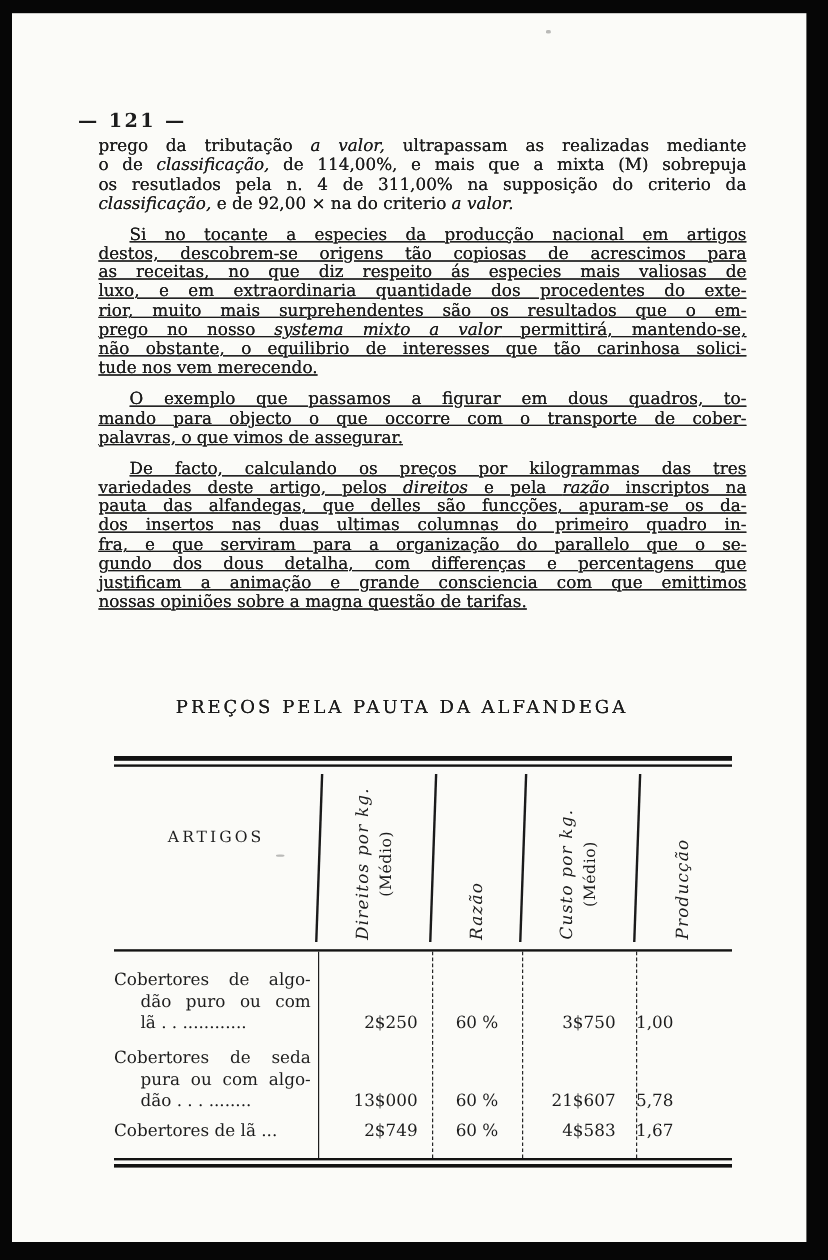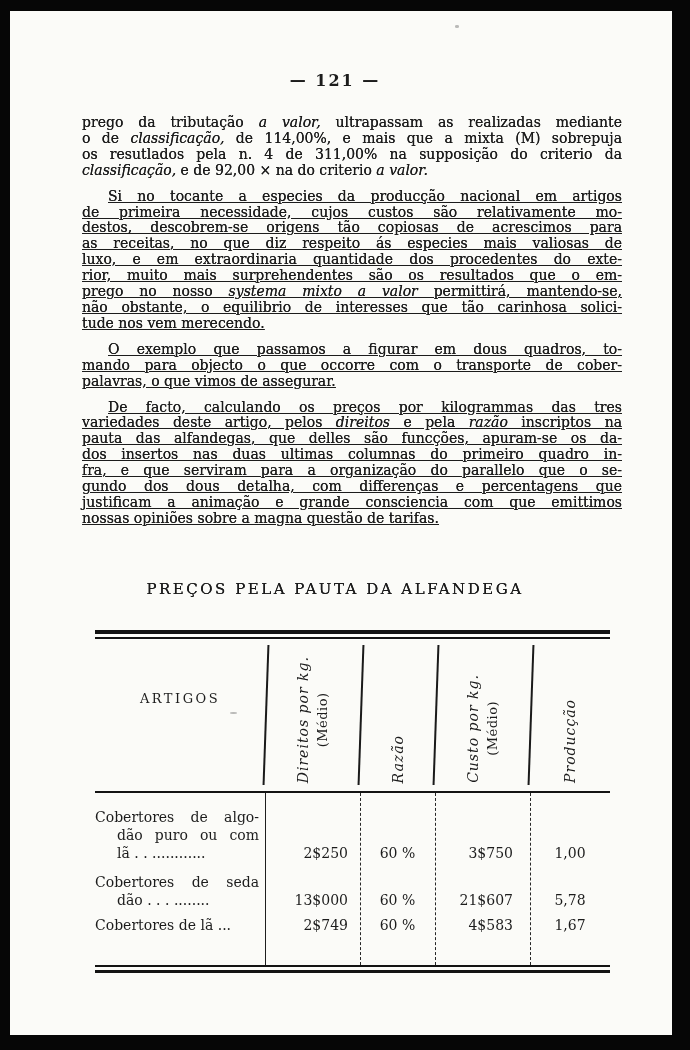--- a/index.html
+++ b/index.html
@@ -7,22 +7,22 @@
     width:690px; height:1050px; position:relative;
     background:#060606;
     font-family:"DejaVu Serif", serif;
   }
   .page {
     position:absolute; left:10px; top:11px; width:662px; height:1024px;
     background:#fbfbf8; color:#1c1c1c; overflow:hidden;
   }
   
   .pagenum {
-    position:absolute; top:60px; left:55px; width:540px;
-    text-align:center; font-size:16px; font-weight:bold; letter-spacing:2px;
+    position:absolute; top:80px; left:55px; width:540px;
+    font-size:16px; font-weight:bold; letter-spacing:2px;
   }
   .textblock {
     position:absolute; left:72px; top:104px; width:540px;
     font-size:14px; line-height:15.9px;
     text-shadow:0 0 0.35px #1c1c1c;
   }
   .para { margin:0; }
   .para + .para { margin-top:10px;text-decoration:underline; }
   .line { text-align:justify; text-align-last:justify; }
   .line.pend { text-align-last:left; }
@@ -62,41 +62,40 @@
   .trow.r1 { padding-top:15px; }
   .trow.r2 { padding-top:11px; }
   .trow.r3 { padding-top:7px; }
   .c-art { width:170px; line-height:18px; }
   .c-art .al { padding-right:6px; }
   .c-art .al.just { text-align:justify; text-align-last:justify; }
   .c-art .al.ind { padding-left:22px; }
   .c-dir { width:95px; text-align:right; padding-right:12px; box-sizing:border-box; line-height:18px; }
   .c-raz { width:75px; text-align:center; line-height:18px; }
   .c-cus { width:95px; text-align:right; padding-right:17px; box-sizing:border-box; line-height:18px; }
-  .c-pro { width:80px; text-align:center; line-height:18px; }
+  .c-pro { width:80px; text-align:left; line-height:18px; }
   
   .speck { position:absolute; background:#6a6a6a; opacity:.45; border-radius:40%; }
 </style>
 </head>
 <body>
 
 <div class="page">
 
   <div class="pagenum">— 121 —</div>
 
   <div class="textblock" id="paragraphs">
       <div class="para">
         <div class="line"><span>prego da tributação </span><em>a valor,</em><span> ultrapassam as realizadas mediante</span></div>
         <div class="line"><span>o de </span><em>classificação,</em><span> de 114,00%, e mais que a mixta (M) sobrepuja</span></div>
         <div class="line"><span>os resutlados pela n. 4 de 311,00% na supposição do criterio da</span></div>
         <div class="line pend"><em>classificação,</em><span> e de 92,00 × na do criterio </span><em>a valor.</em></div>
       </div>
       <div class="para indent">
         <div class="line"><span>Si no tocante a especies da producção nacional em artigos</span></div>
-        <div class="line"><span>de primeira necessidade, cujos custos são relativamente mo-</span></div>
         <div class="line"><span>destos, descobrem-se origens tão copiosas de acrescimos para</span></div>
         <div class="line"><span>as receitas, no que diz respeito ás especies mais valiosas de</span></div>
         <div class="line"><span>luxo, e em extraordinaria quantidade dos procedentes do exte-</span></div>
         <div class="line"><span>rior, muito mais surprehendentes são os resultados que o em-</span></div>
         <div class="line"><span>prego no nosso </span><em>systema mixto a valor</em><span> permittirá, mantendo-se,</span></div>
         <div class="line"><span>não obstante, o equilibrio de interesses que tão carinhosa solici-</span></div>
         <div class="line pend"><span>tude nos vem merecendo.</span></div>
       </div>
       <div class="para indent">
         <div class="line"><span>O exemplo que passamos a figurar em dous quadros, to-</span></div>
@@ -166,20 +165,21 @@
             <div class="al ind">lã . . ............</div>
           </div>
           <div class="c-dir">2$250</div>
           <div class="c-raz">60 %</div>
           <div class="c-cus">3$750</div>
           <div class="c-pro">1,00</div>
         </div>
         <div class="trow r2">
           <div class="c-art">
             <div class="al just">Cobertores de seda</div>
+            <div class="al ind just">pura ou com algo-</div>
             <div class="al ind">dão . . . ........</div>
           </div>
           <div class="c-dir">13$000</div>
           <div class="c-raz">60 %</div>
           <div class="c-cus">21$607</div>
           <div class="c-pro">5,78</div>
         </div>
         <div class="trow r3">
           <div class="c-art">
             <div class="al">Cobertores de lã ...</div>

